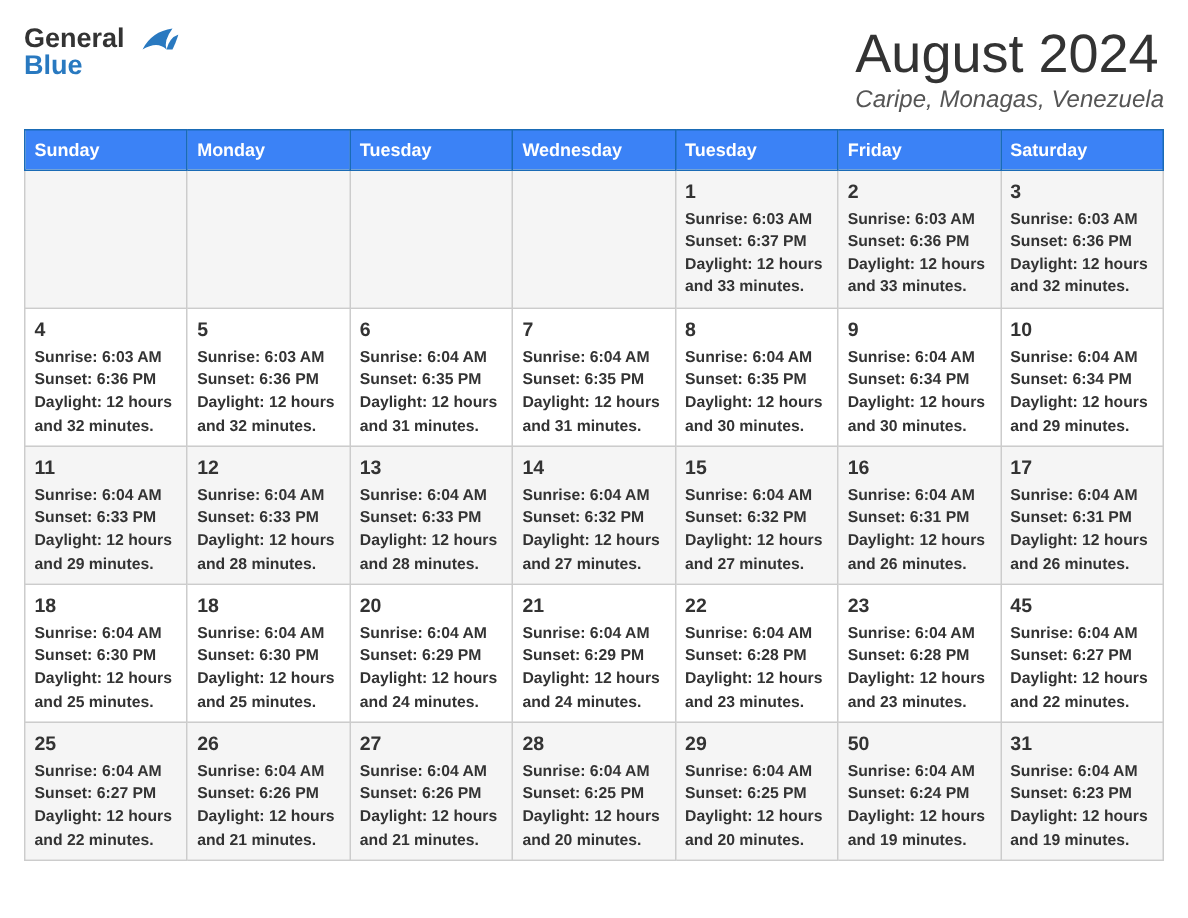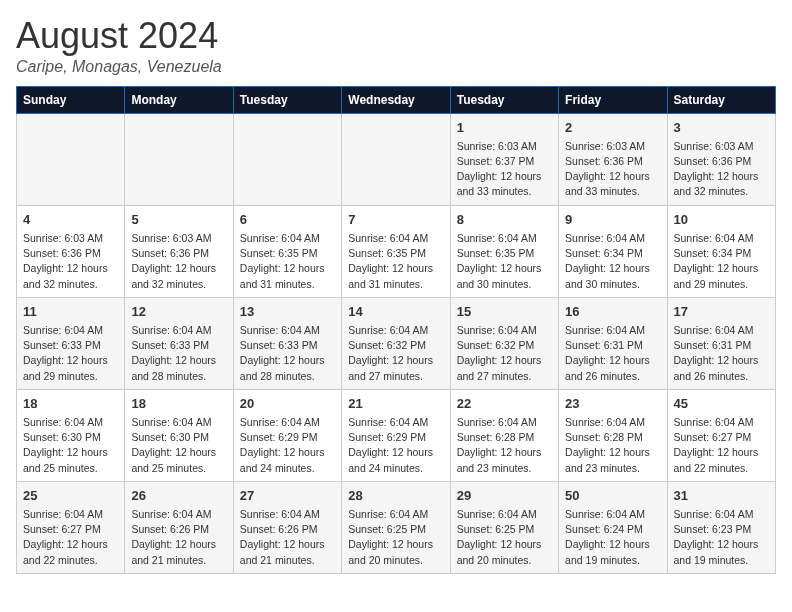--- a/index.html
+++ b/index.html
@@ -35,21 +35,21 @@
       color: #555;
       margin-top: 2px;
       font-style: italic;
     }
     table {
       width: 100%;
       border-collapse: collapse;
       font-size: 11px;
     }
     thead tr {
-      background-color: #0f172a;
+      background-color: #3b82f6;
     }
     thead th {
       color: #fff;
       font-weight: bold;
       padding: 6px 6px;
       text-align: left;
       font-size: 12px;
       border: 1px solid #1a6bb5;
     }
     tbody tr {
@@ -73,26 +73,39 @@
     .day-num {
       font-weight: bold;
       font-size: 13px;
       display: block;
       margin-bottom: 2px;
     }
     .cell-info {
       font-size: 10.5px;
       color: #333;
       line-height: 1.45;
+      font-weight: bold;
     }
   </style>
 </head>
 <body>
 
 <div class="header">
+  <div class="logo">
+    <div style="display:flex;align-items:center;">
+      <div style="display:flex;flex-direction:column;line-height:1;">
+        <span style="font-size:18px;font-weight:bold;color:#333;">General</span>
+        <span style="font-size:18px;font-weight:bold;color:#2979c0;">Blue</span>
+      </div>
+      <svg width="32" height="24" viewBox="0 0 32 24" style="margin-left:4px;margin-top:-10px;">
+        <path d="M8,16 Q14,4 28,2 Q22,10 24,16 Q18,10 8,16Z" fill="#2979c0"></path>
+        <path d="M24,16 Q26,8 32,6 Q30,12 28,16Z" fill="#2979c0"></path>
+      </svg>
+    </div>
+  </div>
   <div class="title-block">
     <div class="main-title">August 2024</div>
     <div class="subtitle">Caripe, Monagas, Venezuela</div>
   </div>
 </div>
 
 <table>
   <thead>
     <tr>
     <th>Sunday</th>

